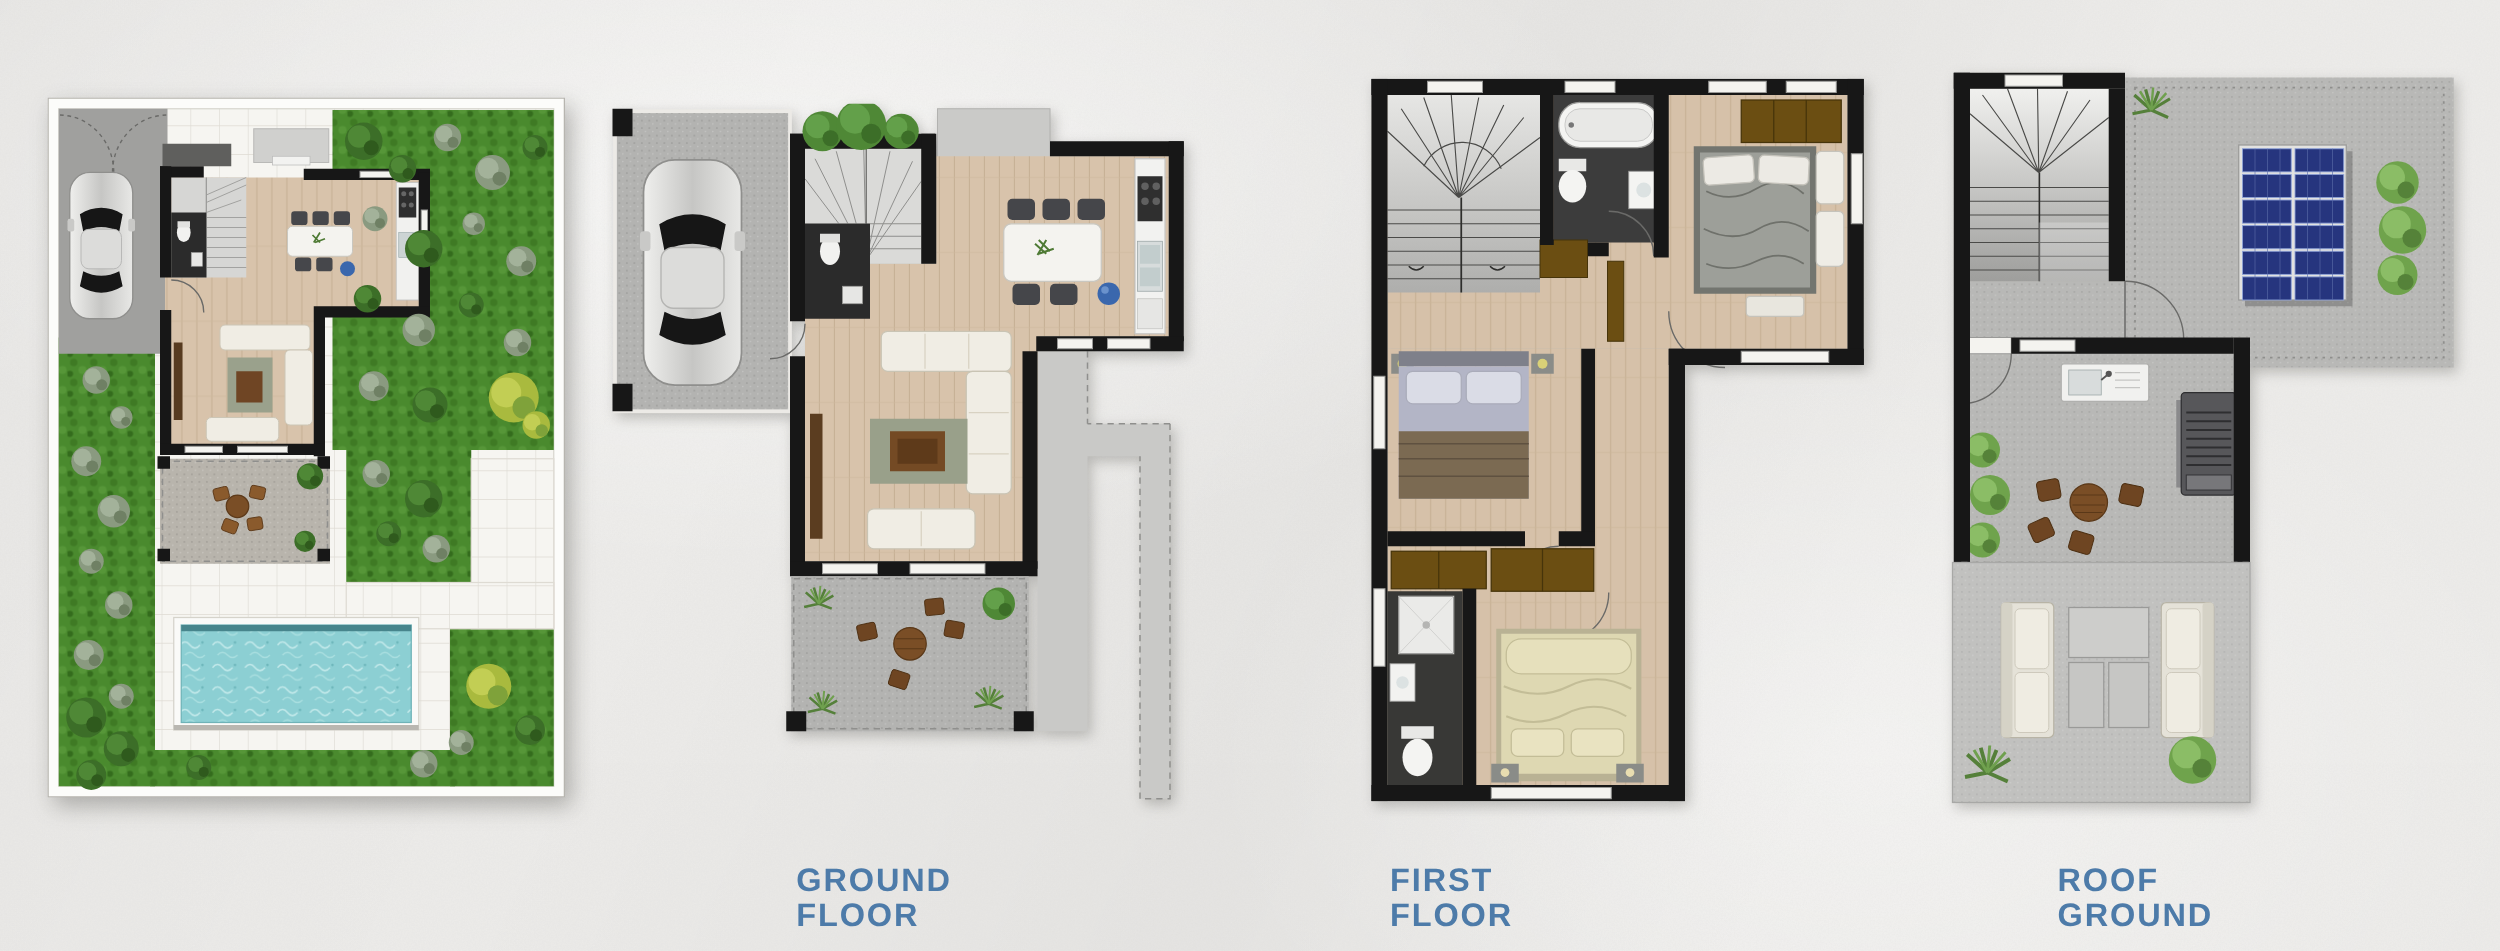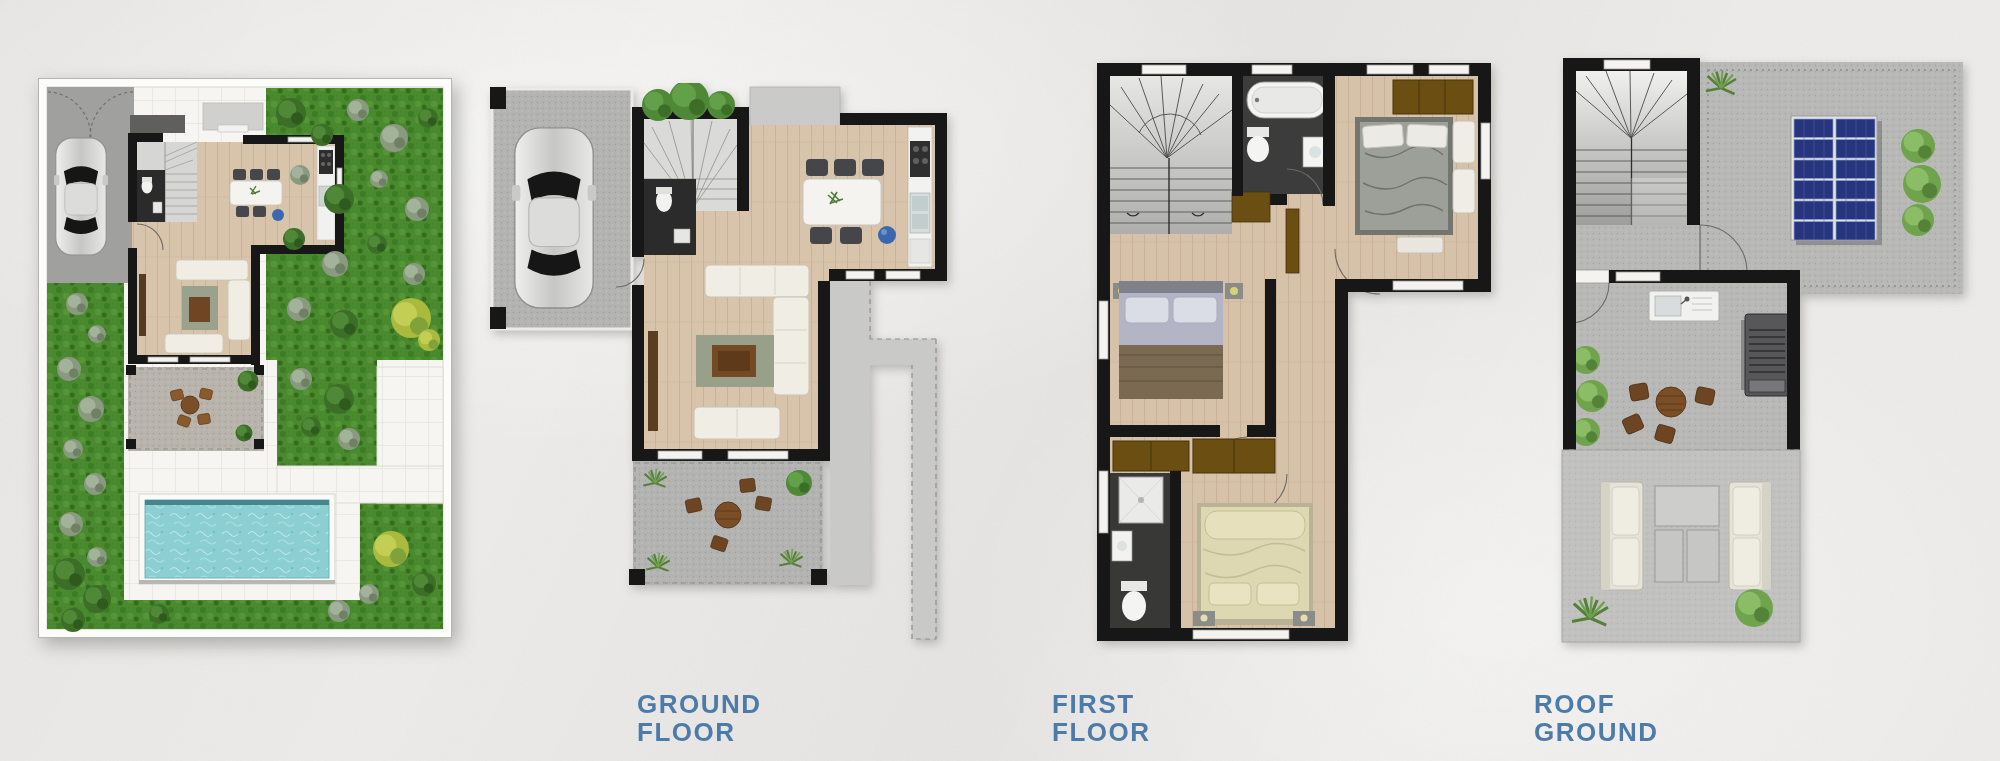--- a/index.html
+++ b/index.html
@@ -669,22 +669,22 @@
       </g>
       <use href="#r-tuft" transform="translate(34,560) scale(1.8)"></use>
       <use href="#r-bush" transform="translate(198,550) scale(1.9)"></use>
     </g>
   </svg>
 
   <div class="floor-label" style="left:637px;top:690px">
     <span>GROUND</span>
     <span>FLOOR</span>
   </div>
-  <div class="floor-label" style="left:1052px;top:690px">
+  <div class="floor-label" style="left:1112px;top:690px">
     <span>FIRST</span>
     <span>FLOOR</span>
   </div>
-  <div class="floor-label" style="left:1534px;top:690px">
+  <div class="floor-label" style="left:1646px;top:690px">
     <span>ROOF</span>
     <span>GROUND</span>
   </div>
 
 </div>
 
 </body></html>

